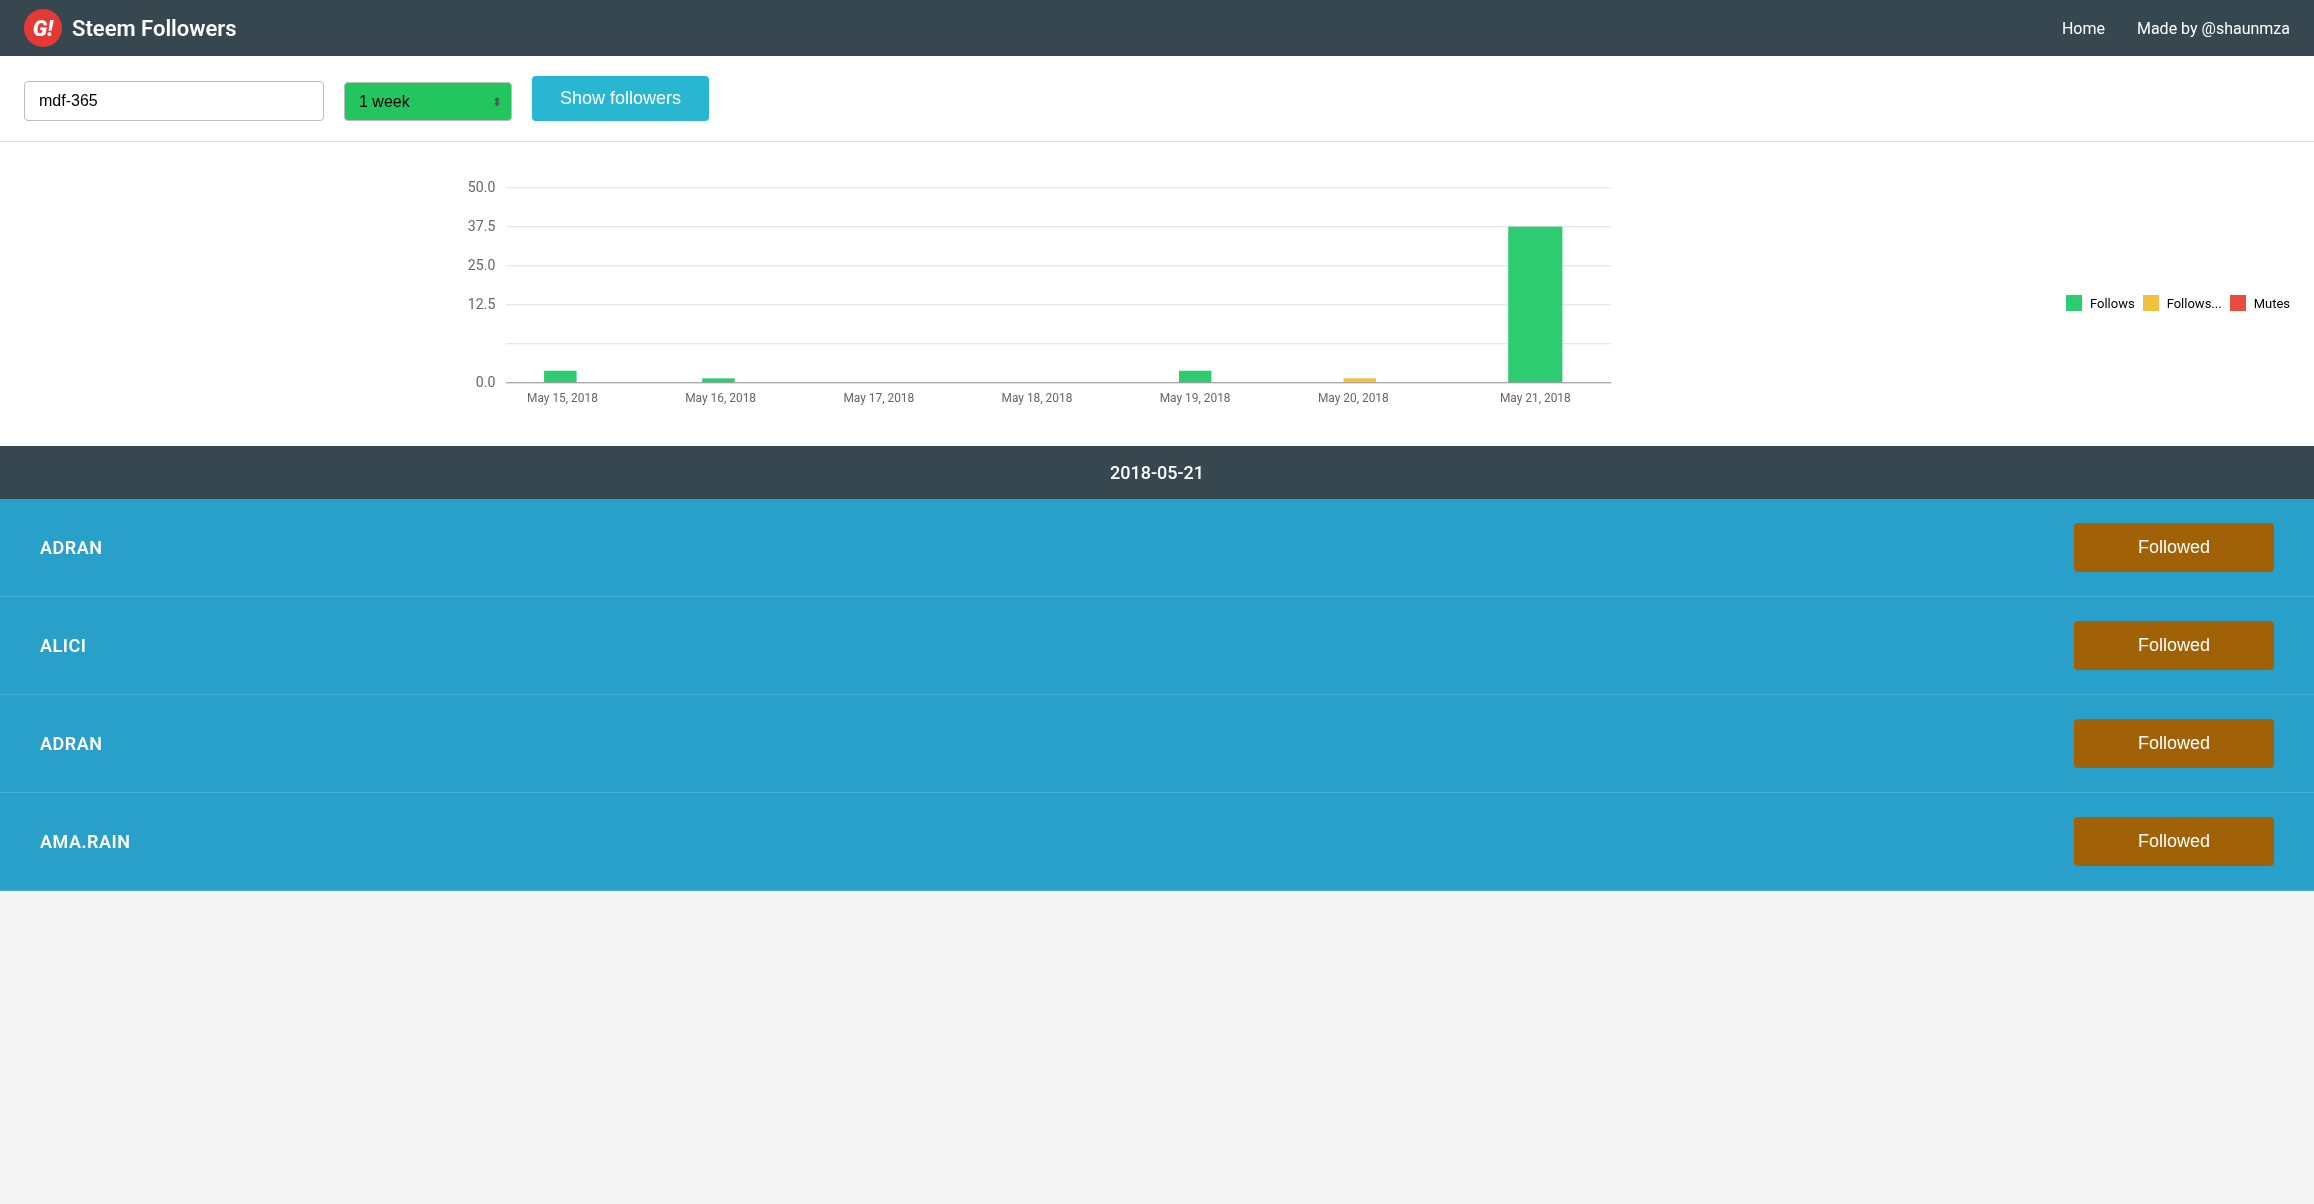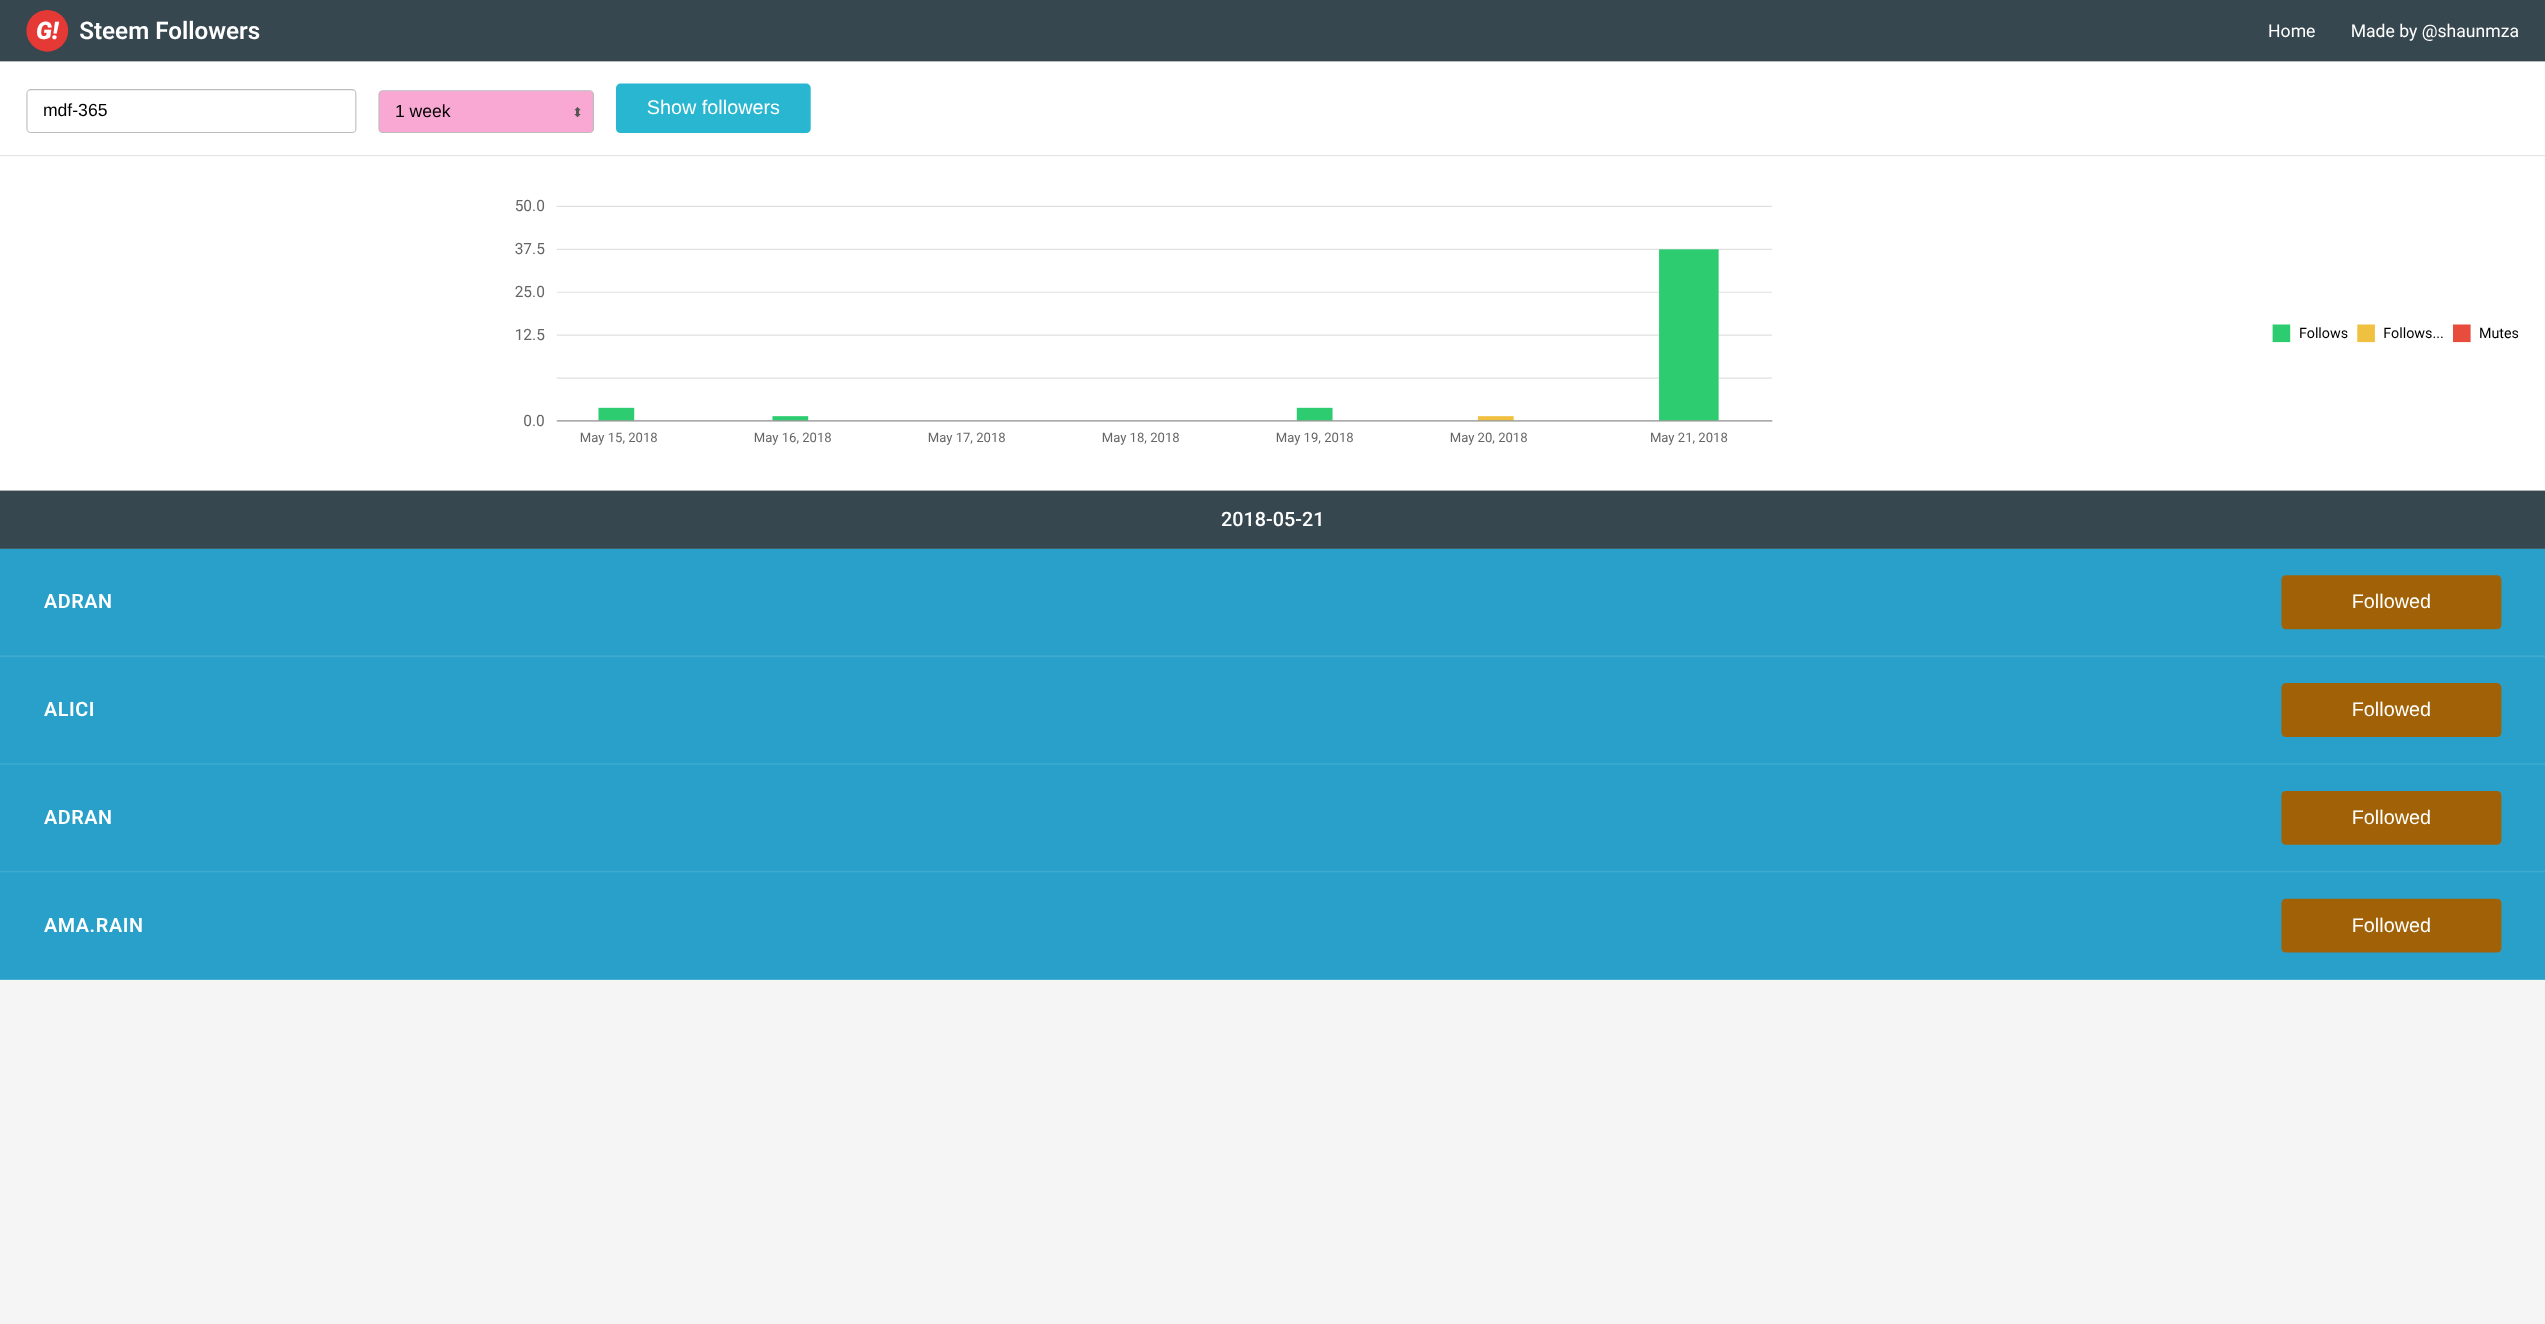--- a/index.html
+++ b/index.html
@@ -62,22 +62,22 @@
       padding: 10px 14px;
       font-size: 16px;
       width: 300px;
       outline: none;
     }
     .period-select {
       border: 1.5px solid #bdbdbd;
       border-radius: 4px;
       padding: 10px 14px;
       font-size: 16px;
-      width: 196px;
-      background: #f9a8d4;
+      width: 168px;
+      background: #22c55e;
       cursor: pointer;
       appearance: none;
       -webkit-appearance: none;
     }
     .select-wrapper {
       position: relative;
     }
     .select-arrow {
       position: absolute;
       right: 10px;

